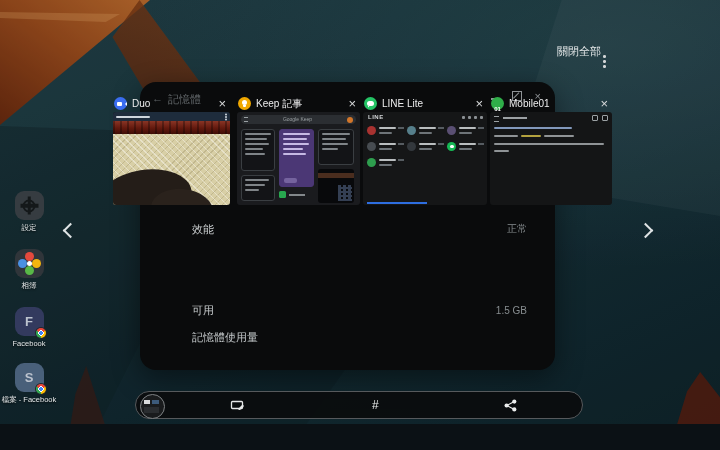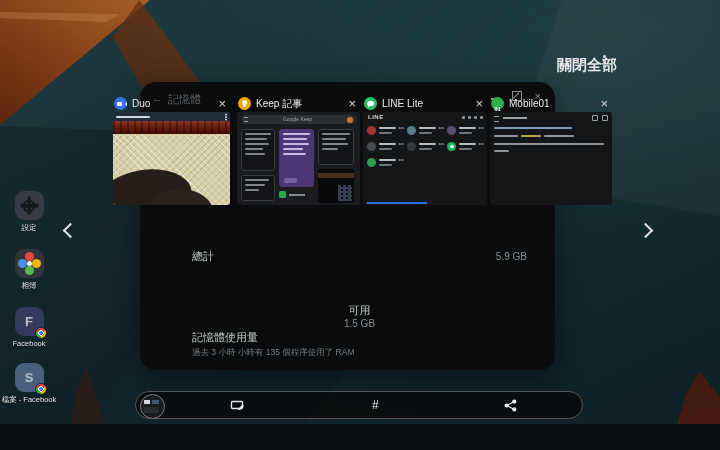--- a/index.html
+++ b/index.html
@@ -21,21 +21,21 @@
        background:linear-gradient(200deg,#8a4118,#54220c);opacity:.8;}
   .or3{left:0;top:12px;width:120px;height:10px;clip-path:polygon(0 0,100% 20%,88% 100%,0 60%);
        background:rgba(255,190,120,.28);}
   .mr1{left:676px;top:372px;width:44px;height:56px;clip-path:polygon(55% 0,100% 45%,100% 100%,0 100%,25% 35%);
        background:#5a2013;opacity:.9;}
   .mr2{left:70px;top:366px;width:36px;height:62px;clip-path:polygon(45% 0,100% 100%,0 100%,15% 45%);
        background:#4c1b10;opacity:.55;}
   #dim{position:absolute;inset:0;background:rgba(0,0,0,.17);}
 
   
-  #closeall{left:557px;top:56px;font-size:15px;color:#e6e9ea;z-index:7;cursor:default;font-weight:bold;}
+  #closeall{left:557px;top:44px;font-size:11px;color:#e6e9ea;z-index:7;cursor:default;}
   #menu3{left:603px;top:55px;width:3px;height:14px;z-index:7;}
   #menu3 i{display:block;width:2.6px;height:2.6px;border-radius:50%;background:#d2d5d7;
            box-shadow:0 5px 0 #d2d5d7,0 10px 0 #d2d5d7;}
 
   
   .nav-ar{width:9px;height:9px;border-left:2px solid #dfe3e4;border-bottom:2px solid #dfe3e4;z-index:3;}
   #ar-l{left:65px;top:225px;transform:rotate(45deg);}
   #ar-r{left:640px;top:225px;transform:rotate(225deg);}
 
   
@@ -189,30 +189,29 @@
   </div>
 
 <div id="win" class="abs">
   <span class="abs win-back">←</span>
   <span class="abs win-ttl">記憶體</span>
   <div class="wc">
     <span class="wc-min"></span>
     <span class="wc-max"></span>
     <span class="wc-x">×</span>
   </div>
-  <div class="srow" style="top:167px;">
-    <span class="lb">總計</span>
-    <span class="vl">5.9 GB</span>
-  </div>
-  <div class="srow" style="top:221px;flex-direction:column;">
+  <div class="srow" style="top:140px;">
+    <span class="lb">效能</span>
+    <span class="vl">正常</span>
+  </div>
+  <div class="srow" style="top:221px;">
     <span class="lb">可用</span>
     <span class="vl">1.5 GB</span>
   </div>
   <div class="abs sec-t">記憶體使用量</div>
-  <div class="abs sec-s">過去 3 小時 小時有 135 個程序使用了 RAM</div>
 </div>
 
 <div class="card" id="c1" style="left:113px;width:117px;">
   <div class="chdr">
     <span class="cico i-duo"></span>
     <span class="ct">Duo</span>
     <span class="cx">×</span>
   </div>
   <div class="thumb">
     <div class="duo-bar">

